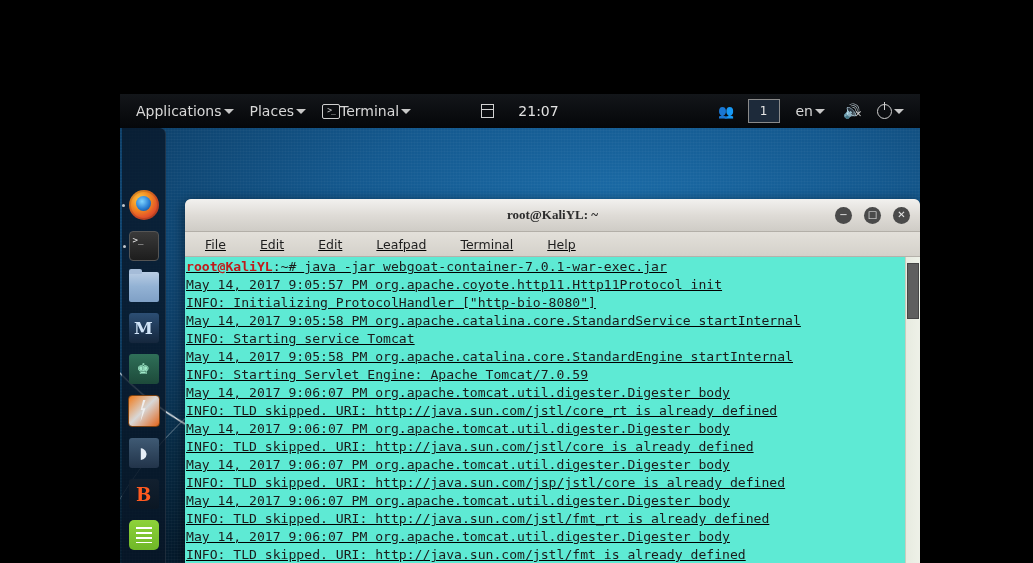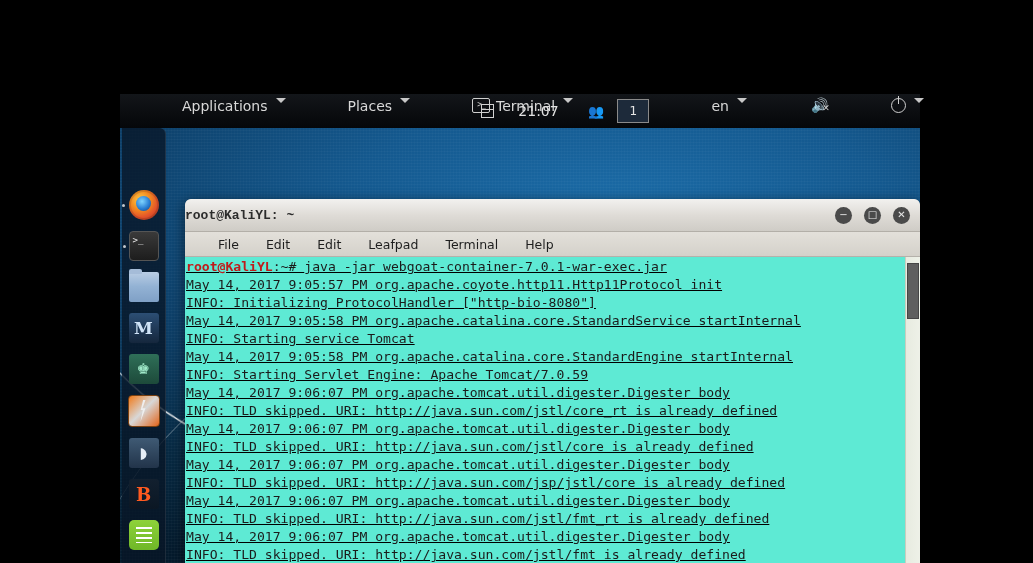--- a/index.html
+++ b/index.html
@@ -29,30 +29,28 @@
     width: 800px;
     height: 34px;
     background: linear-gradient(to bottom, #13161a 0%, #0b0d10 55%, #05070a 100%);
     display: flex;
     align-items: center;
     box-sizing: border-box;
     padding: 0 8px;
   }
   .panel-item {
     display: flex;
-    align-items: flex-start;
-    gap: 6px;
+    align-items: center;
     height: 26px;
     padding: 0 8px;
     color: #d8d8d8;
     font-size: 14px;
     font-family: "DejaVu Sans", sans-serif;
     white-space: nowrap;
     cursor: default;
-    margin-left: 46px;
   }
   .caret {
     width: 0; height: 0;
     border-left: 5px solid transparent;
     border-right: 5px solid transparent;
     border-top: 5px solid #c8c8c8;
     display: inline-block;
     margin-left: 2px;
   }
   .term-glyph {
@@ -349,25 +347,25 @@
     flex: none;
     background: linear-gradient(to bottom, #f2f1ef 0%, #dedbd6 52%, #cfccc6 100%);
     border-bottom: 1px solid #b3afa8;
     border-radius: 6px 6px 0 0;
     display: flex;
     align-items: center;
     position: relative;
   }
   #window-title {
     flex: 1;
-    text-align: left;
+    text-align: center;
     font-size: 13px;
     font-weight: bold;
     color: #2c2c2c;
-    font-family: Liberation Mono, monospace;
+    font-family: Liberation Serif, serif;
   }
   #win-buttons {
     position: absolute;
     right: 10px;
     top: 0; bottom: 0;
     display: flex;
     align-items: center;
     gap: 12px;
   }
   .win-btn {
@@ -383,22 +381,23 @@
     cursor: pointer;
     font-family: "DejaVu Sans", sans-serif;
   }
   #menu-bar {
     height: 24px;
     flex: none;
     background: linear-gradient(to bottom, #e3e0da, #d4d1ca);
     border-bottom: 1px solid #b5b1aa;
     display: flex;
     align-items: center;
-    padding-left: 24px;
-    gap: 9px;
+    padding-left: 11px;
+    gap: 16px;
+    text-decoration: underline;
   }
   .menu-item {
     font-size: 12.5px;
     color: #1e1e1e;
     padding: 2px 9px;
     cursor: pointer;
     font-family: "DejaVu Sans", sans-serif;
   }
   #term-body {
     flex: 1;

